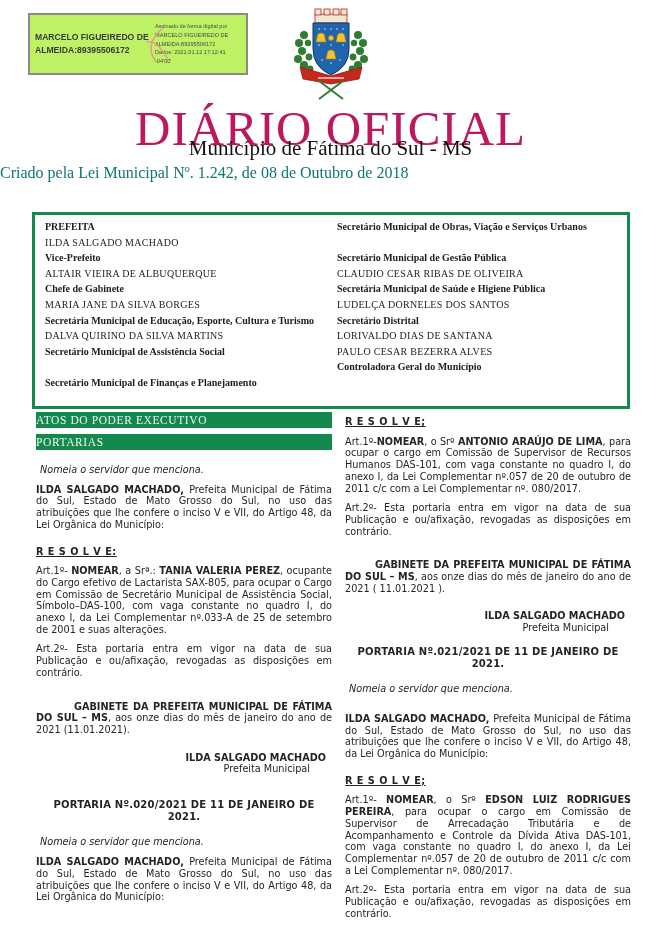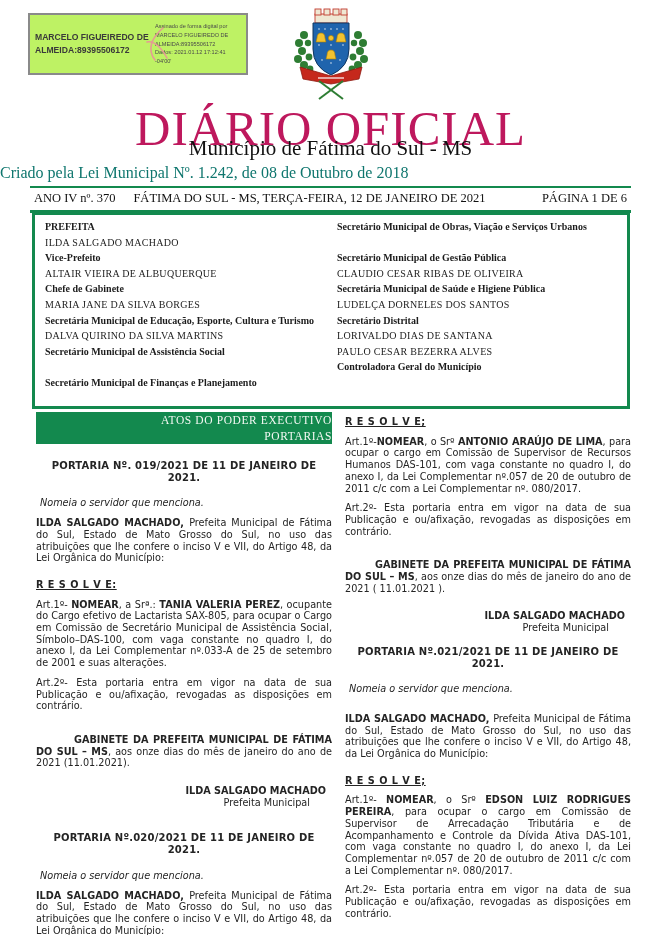--- a/index.html
+++ b/index.html
@@ -64,23 +64,23 @@
   
   .col {
     position:absolute; top:412px;
     font-family:"DejaVu Sans", sans-serif;
     font-size:9.7px; line-height:11.7px; color:#242424; text-align:justify;
   }
   .col-left  { left:36px;  width:296px; }
   .col-right { left:345px; width:286px; }
 
   .banner {
-    background:var(--green); color:#f4f9f4; text-align:right;
+    background:var(--green); color:#f4f9f4; text-align:left;
     font-family:"Liberation Serif", serif; font-size:11.5px;
-    letter-spacing:0.6px; height:16px; line-height:16px; 
+    letter-spacing:0.6px; height:16px; line-height:16px; margin-bottom:6px;
   }
 
   .p-title {
     font-weight:700; text-align:center; margin:16px 0 0 0; font-size:10px;
     letter-spacing:0.2px;
   }
   .p-subject { font-style:italic; margin:14px 0 0 4px; text-align:left; }
   .p-par { margin:8px 0 0 0; }
   .p-resolve {
     font-weight:700; text-decoration:underline; margin:15px 0 0 0;
@@ -172,27 +172,20 @@
     <g stroke="#2e7d33" stroke-width="2">
       <path d="M31,94 L55,76"></path>
         <path d="M55,94 L31,76"></path>
     </g>
   </svg>
 
   <div class="m-title">DIÁRIO OFICIAL</div>
   <div class="m-sub">Município de Fátima do Sul - MS</div>
   <div class="m-created">Criado pela Lei Municipal Nº. 1.242, de 08 de Outubro de 2018</div>
 
-  <div class="infobar">
-    <span class="left-part">
-      <span>ANO IV nº. 370</span>
-      <span>FÁTIMA DO SUL - MS, TERÇA-FEIRA,  12 DE JANEIRO DE 2021</span>
-    </span>
-    <span>PÁGINA 1 DE 6</span>
-  </div>
 
   <div class="offbox">
     <div class="offcol">
       <div class="off-role">PREFEITA</div>
       <div class="off-name">ILDA SALGADO MACHADO</div>
       <div class="off-role">Vice-Prefeito</div>
       <div class="off-name">ALTAIR VIEIRA DE ALBUQUERQUE</div>
       <div class="off-role">Chefe de Gabinete</div>
       <div class="off-name">MARIA JANE DA SILVA BORGES</div>
       <div class="off-role">Secretária Municipal de Educação, Esporte, Cultura e Turismo</div>
@@ -212,21 +205,20 @@
       <div class="off-name">LORIVALDO DIAS DE SANTANA</div>
       <div class="off-name">PAULO CESAR BEZERRA ALVES</div>
       <div class="off-role">Controladora Geral do Município</div>
     </div>
   </div>
 
   <div class="col col-left">
     <div class="banner">ATOS DO PODER EXECUTIVO</div>
     <div class="banner">PORTARIAS</div>
 
-    <div class="p-title">PORTARIA Nº. 019/2021 DE 11 DE JANEIRO DE 2021.</div>
     <div class="p-subject">Nomeia o servidor que menciona.</div>
     <div class="p-par"><span style="font-weight: 700;">ILDA SALGADO MACHADO, </span><span>Prefeita Municipal de Fátima do Sul, Estado de Mato Grosso do Sul, no uso das atribuições que lhe confere o inciso V e VII, do Artigo 48, da Lei Orgânica do Município:</span></div>
     <div class="p-resolve">R E S O L V E:</div>
     <div class="p-par"><span>Art.1º- </span><span style="font-weight: 700;">NOMEAR</span><span>, a Srª.: </span><span style="font-weight: 700;">TANIA VALERIA PEREZ</span><span>, ocupante do Cargo efetivo de Lactarista SAX-805, para ocupar o Cargo em Comissão de Secretário Municipal de Assistência Social, Símbolo–DAS-100, com vaga constante no quadro I, do anexo I, da Lei Complementar nº.033-A de 25 de setembro de 2001 e suas alterações.</span></div>
     <div class="p-par">Art.2º- Esta portaria entra em vigor na data de sua Publicação e ou/afixação, revogadas as disposições em contrário.</div>
     <div class="p-gab-l"><span style="font-weight: 700;">GABINETE DA PREFEITA MUNICIPAL DE FÁTIMA DO SUL – MS</span><span>, aos onze dias do mês de janeiro do ano de 2021 (11.01.2021).</span></div>
     <div class="p-signer">ILDA SALGADO MACHADO</div>
     <div class="p-signer-role">Prefeita Municipal</div>
 
     <div class="p-title" style="margin-top:24px;">PORTARIA Nº.020/2021 DE 11 DE JANEIRO DE 2021.</div>

